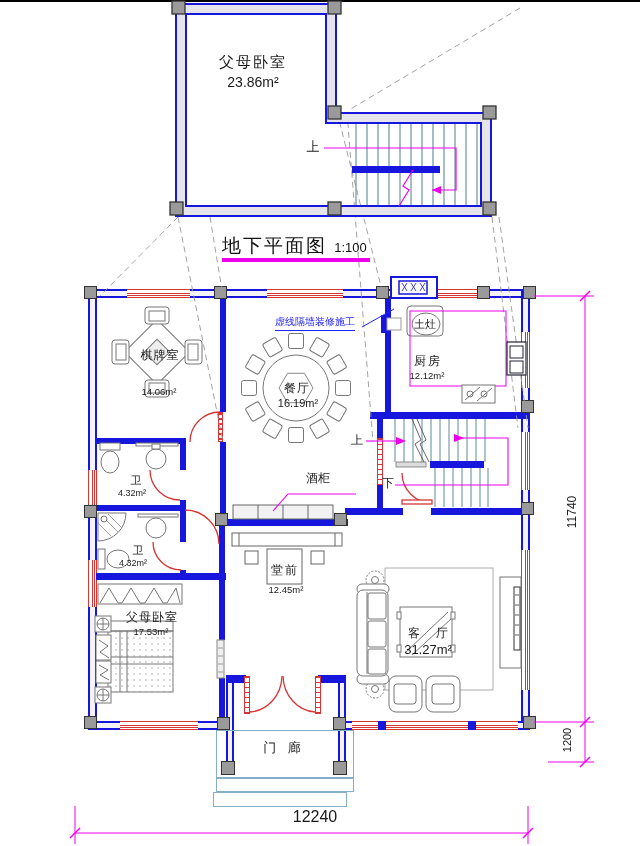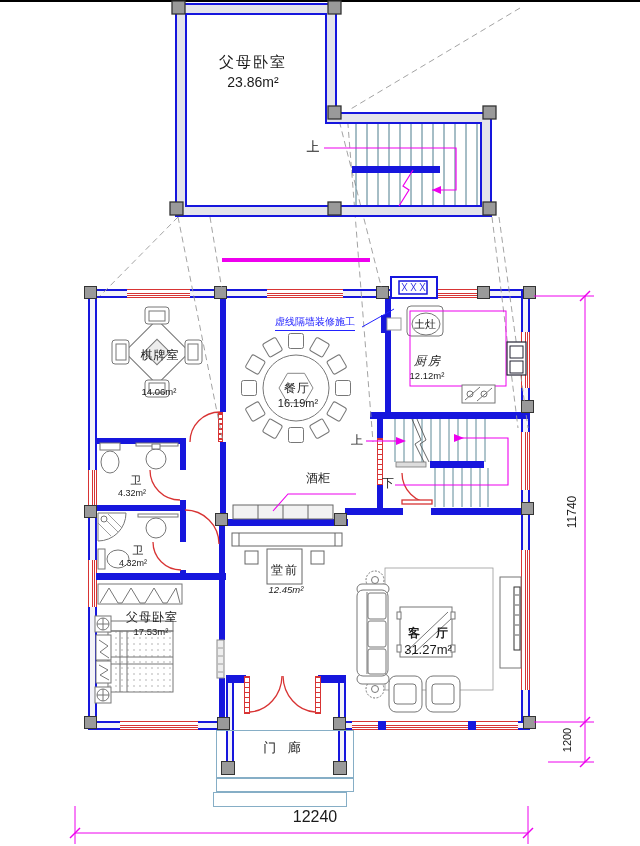--- a/index.html
+++ b/index.html
@@ -368,47 +368,51 @@
       <line x1="580" y1="301" x2="590" y2="291" stroke-width="1.4"></line>
       <line x1="580" y1="727" x2="590" y2="717" stroke-width="1.4"></line>
       <line x1="580" y1="767" x2="590" y2="757" stroke-width="1.4"></line>
     </g>
   </svg>
 
   <div class="lbl" style="left:253px;top:62px;font-size:15px;letter-spacing:2px;">父母卧室</div>
   <div class="lbl" style="left:253px;top:82px;font-size:14px;">23.86m²</div>
   <div class="lbl" style="left:313px;top:147px;font-size:13px;">上</div>
 
+  <div class="abs" style="left:222px;top:233px;font-size:19px;letter-spacing:2px;color:#111;">
+    <span>地下平面图</span>
+    <span style="font-size:13px;letter-spacing:0;">1:100</span>
+  </div>
   <div class="abs" style="left:222px;top:258px;width:148px;height:3.5px;background:var(--dim);"></div>
 
   <div class="lbl note-lbl" style="left:315px;top:323px;font-size:10px;">虚线隔墙装修施工</div>
 
   <div class="lbl" style="left:160px;top:355px;font-size:12px;letter-spacing:1px;">棋牌室</div>
   <div class="lbl" style="left:159px;top:391px;font-size:9.5px;text-align:right;">14.06m²</div>
 
   <div class="lbl" style="left:297px;top:388px;font-size:12px;letter-spacing:1px;">餐厅</div>
   <div class="lbl" style="left:298px;top:403px;font-size:11px;">16.19m²</div>
 
-  <div class="lbl" style="left:428px;top:361px;font-size:12px;letter-spacing:2px;font-style:italic;">厨房</div>
+  <div class="lbl" style="left:428px;top:361px;font-size:12px;letter-spacing:2px;">厨房</div>
   <div class="lbl" style="left:427px;top:375px;font-size:9.5px;">12.12m²</div>
   <div class="lbl" style="left:425px;top:324px;font-size:11px;">土灶</div>
 
   <div class="lbl" style="left:136px;top:480px;font-size:11px;">卫</div>
   <div class="lbl" style="left:132px;top:493px;font-size:9px;">4.32m²</div>
 
   <div class="lbl" style="left:138px;top:550px;font-size:11px;">卫</div>
   <div class="lbl" style="left:133px;top:563px;font-size:9px;">4.32m²</div>
 
   <div class="lbl" style="left:152px;top:617px;font-size:12px;letter-spacing:1px;">父母卧室</div>
   <div class="lbl" style="left:151px;top:631px;font-size:9.5px;">17.53m²</div>
 
   <div class="lbl" style="left:285px;top:570px;font-size:12px;letter-spacing:2px;">堂前</div>
-  <div class="lbl" style="left:286px;top:589px;font-size:9.5px;font-style:italic;">12.45m²</div>
-
-  <div class="abs" style="left:408px;top:625px;font-size:12px;letter-spacing:16px;font-weight:bold;">客厅</div>
+  <div class="lbl" style="left:286px;top:589px;font-size:9.5px;">12.45m²</div>
+
+  <div class="abs" style="left:408px;top:625px;font-size:12px;letter-spacing:16px;">客厅</div>
   <div class="lbl" style="left:428px;top:649px;font-size:13px;">31.27m²</div>
 
   <div class="lbl" style="left:284px;top:748px;font-size:13px;letter-spacing:4px;">门 廊</div>
 
   <div class="lbl" style="left:357px;top:440px;font-size:12px;">上</div>
   <div class="lbl" style="left:388px;top:483px;font-size:12px;">下</div>
 
   <div class="lbl" style="left:318px;top:478px;font-size:12px;">酒柜</div>
 
   <div class="lbl" style="left:315px;top:817px;font-size:16px;">12240</div>

